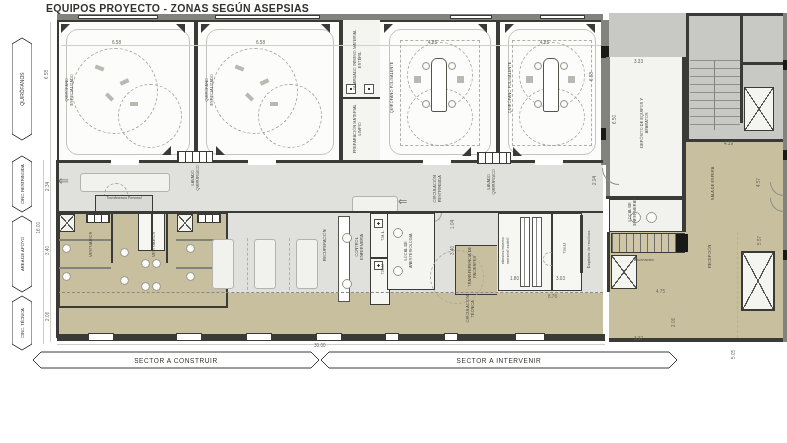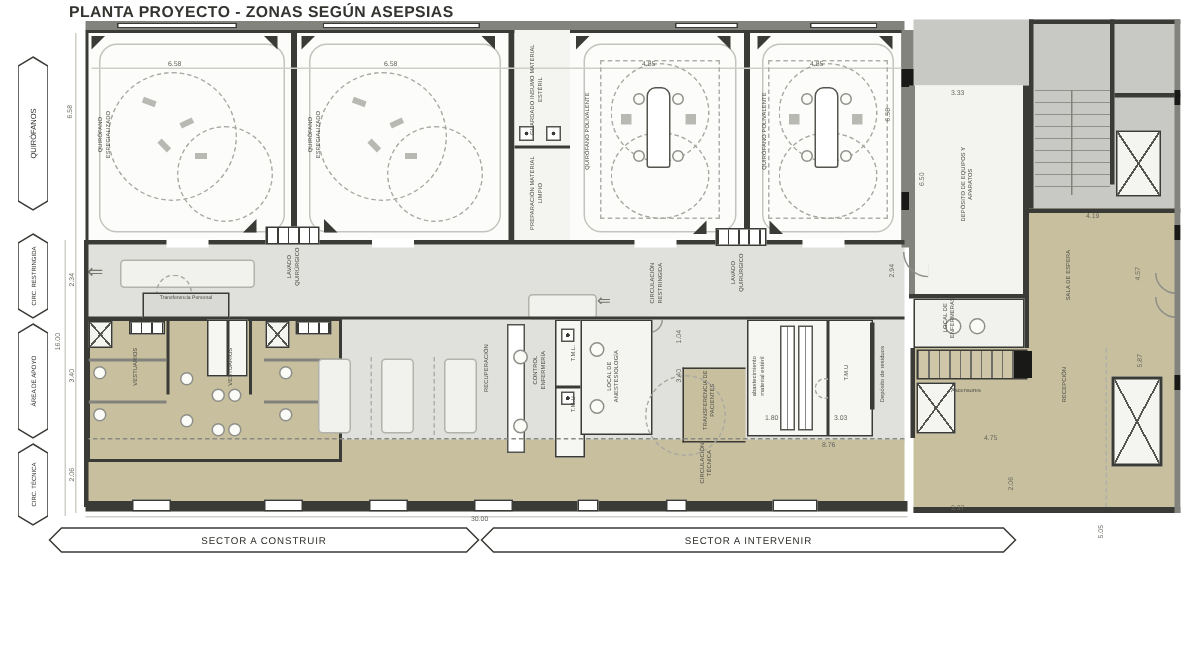--- a/index.html
+++ b/index.html
@@ -40,21 +40,21 @@
   .scallop{position:absolute;border:1px solid #9a9a94;border-top:none;border-radius:0 0 10px 10px}
   .arrow-glyph{position:absolute;font-size:13px;color:#77776f;line-height:1}
   .wNW{position:absolute;width:0;height:0;border-top:9px solid #3a3a36;border-right:9px solid transparent}
   .wNE{position:absolute;width:0;height:0;border-top:9px solid #3a3a36;border-left:9px solid transparent}
   .wSW{position:absolute;width:0;height:0;border-bottom:9px solid #3a3a36;border-right:9px solid transparent}
   .wSE{position:absolute;width:0;height:0;border-bottom:9px solid #3a3a36;border-left:9px solid transparent}
 </style>
 </head>
 <body>
 
-<div class="title" style="left:46px;top:2px">PLANTA PROYECTO - ZONAS SEGÚN ASEPSIAS</div>
+<div class="title" style="left:46px;top:2px">EQUIPOS PROYECTO - ZONAS SEGÚN ASEPSIAS</div>
 
 <svg class="abs" style="left:12px;top:34px" width="20" height="320" viewBox="0 0 20 320">
   <polygon points="10,4 20,10 20,100 10,106 0,100 0,10" fill="#fff" stroke="#3a3a36" stroke-width="1"></polygon>
   <polygon points="10,122 20,128 20,172 10,178 0,172 0,128" fill="#fff" stroke="#3a3a36" stroke-width="1"></polygon>
   <polygon points="10,182 20,188 20,252 10,258 0,252 0,188" fill="#fff" stroke="#3a3a36" stroke-width="1"></polygon>
   <polygon points="10,262 20,268 20,310 10,316 0,310 0,268" fill="#fff" stroke="#3a3a36" stroke-width="1"></polygon>
   <text transform="translate(12,55) rotate(-90)" text-anchor="middle" font-size="5">QUIRÓFANOS</text>
   <text transform="translate(12,150) rotate(-90)" text-anchor="middle" font-size="4">CIRC. RESTRINGIDA</text>
   <text transform="translate(12,220) rotate(-90)" text-anchor="middle" font-size="4.2">ÁREA DE APOYO</text>
   <text transform="translate(12,289) rotate(-90)" text-anchor="middle" font-size="4">CIRC. TÉCNICA</text>

